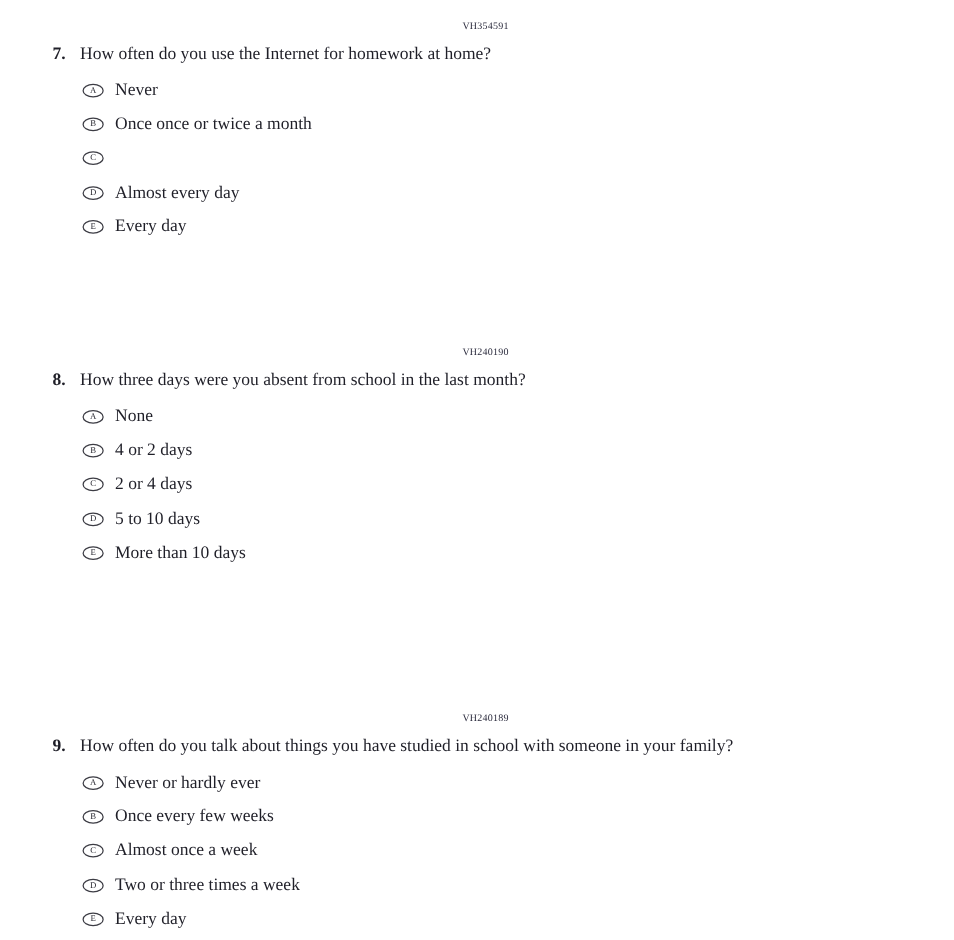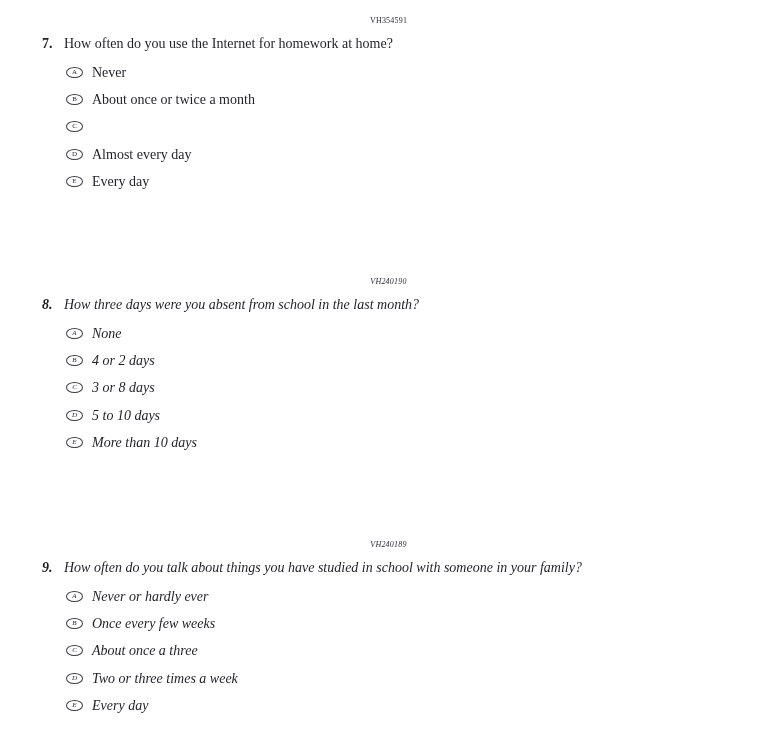--- a/index.html
+++ b/index.html
@@ -19,22 +19,22 @@
     position: absolute;
     inset: 0;
     background: #ffffff;
   }
   .question {
     position: absolute;
     left: 42px;
     width: 693px;
   }
   .q7 { top: 16px; }
-  .q8 { top: 277px; font-style: italic; }
-  .q9 { top: 540px; font-style: italic; }
+  .q8 { top: 277px; }
+  .q9 { top: 570px; }
   .code {
     height: 9px;
     line-height: 9px;
     font-size: 8px;
     letter-spacing: 0.2px;
     text-align: center;
     color: #2b2b3d;
   }
   .question-line {
     margin-top: 10px;
@@ -100,21 +100,21 @@
       <li class="option">
         <span class="bubble">
             <span class="bubble-letter">A</span>
           </span>
         <span class="option-label">Never</span>
       </li>
       <li class="option">
         <span class="bubble">
             <span class="bubble-letter">B</span>
           </span>
-        <span class="option-label">About once or twice a month</span>
+        <span class="option-label">Once once or twice a month</span>
       </li>
       <li class="option">
         <span class="bubble">
             <span class="bubble-letter">C</span>
           </span>
       </li>
       <li class="option">
         <span class="bubble">
             <span class="bubble-letter">D</span>
           </span>
@@ -145,21 +145,21 @@
       <li class="option">
         <span class="bubble">
             <span class="bubble-letter">B</span>
           </span>
         <span class="option-label">4 or 2 days</span>
       </li>
       <li class="option">
         <span class="bubble">
             <span class="bubble-letter">C</span>
           </span>
-        <span class="option-label">3 or 8 days</span>
+        <span class="option-label">2 or 4 days</span>
       </li>
       <li class="option">
         <span class="bubble">
             <span class="bubble-letter">D</span>
           </span>
         <span class="option-label">5 to 10 days</span>
       </li>
       <li class="option">
         <span class="bubble">
             <span class="bubble-letter">E</span>
@@ -185,21 +185,21 @@
       <li class="option">
         <span class="bubble">
             <span class="bubble-letter">B</span>
           </span>
         <span class="option-label">Once every few weeks</span>
       </li>
       <li class="option">
         <span class="bubble">
             <span class="bubble-letter">C</span>
           </span>
-        <span class="option-label">About once a three</span>
+        <span class="option-label">Almost once a week</span>
       </li>
       <li class="option">
         <span class="bubble">
             <span class="bubble-letter">D</span>
           </span>
         <span class="option-label">Two or three times a week</span>
       </li>
       <li class="option">
         <span class="bubble">
             <span class="bubble-letter">E</span>

